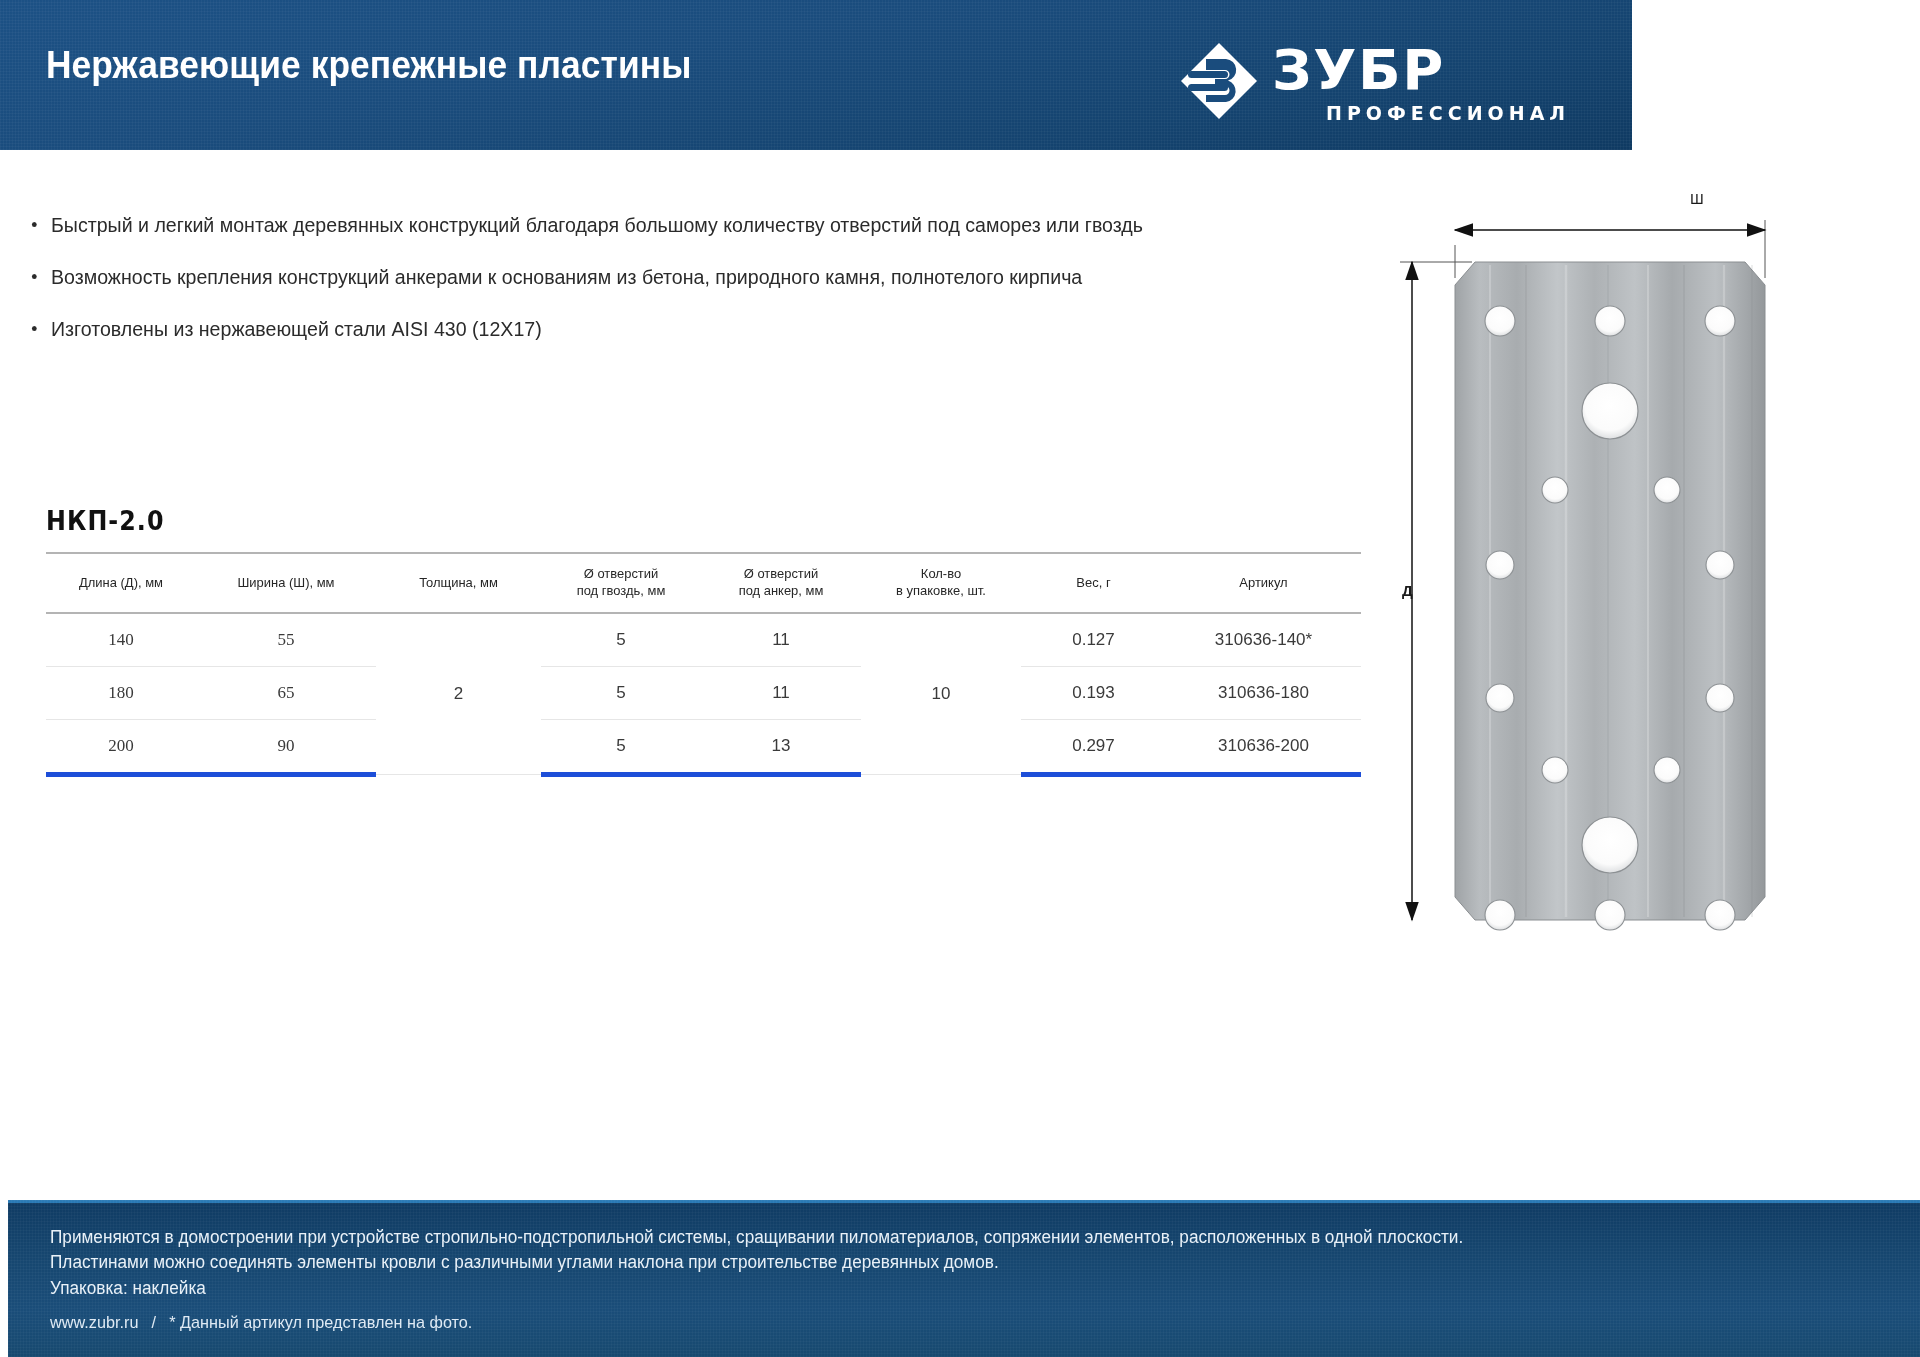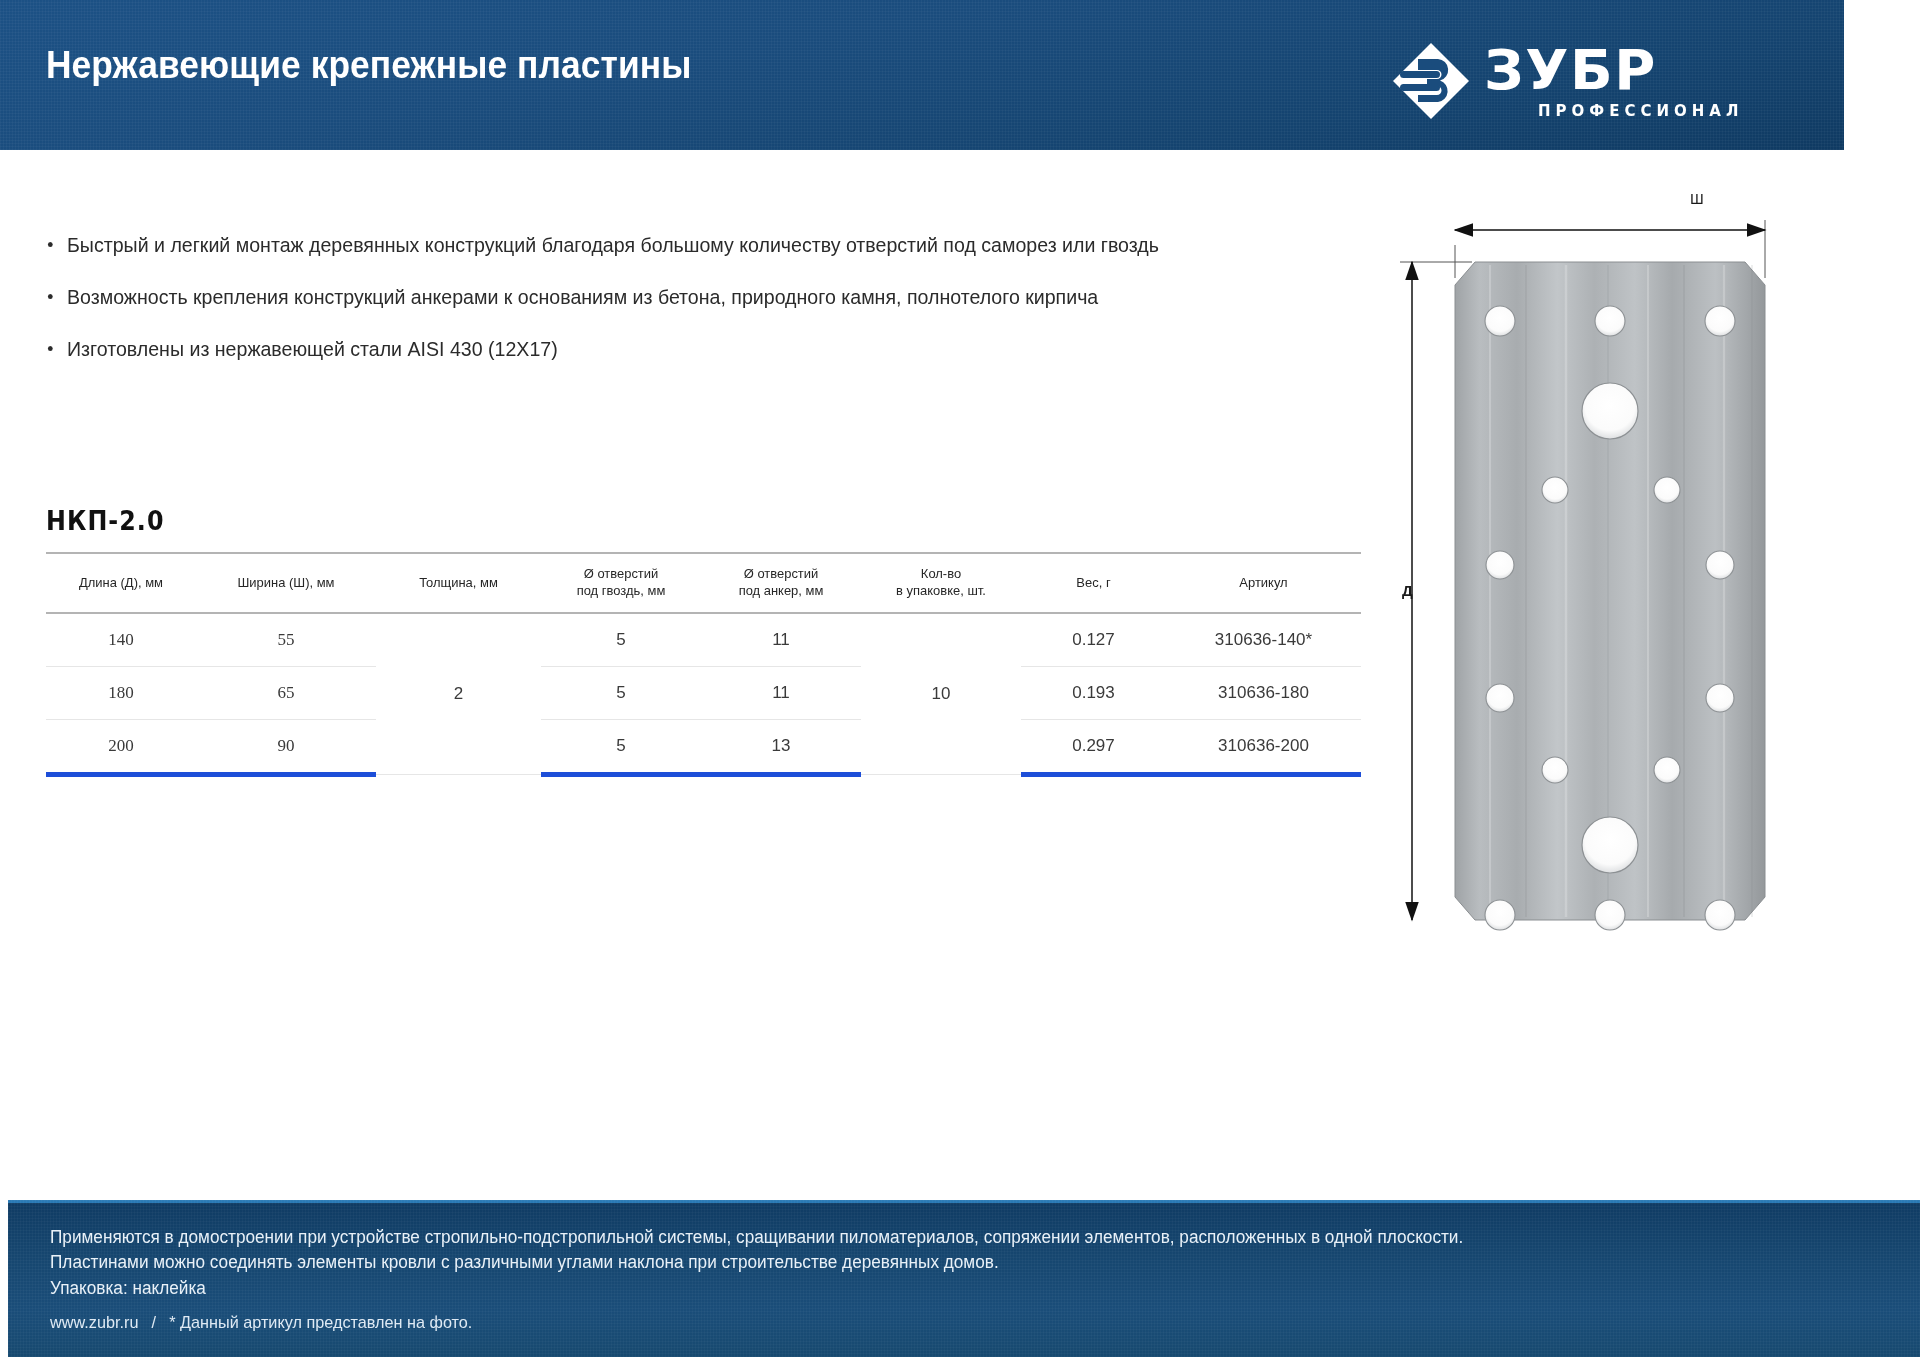--- a/index.html
+++ b/index.html
@@ -11,21 +11,21 @@
   }
   #page {
     position: relative;
     width: 1920px; height: 1357px;
     background: #ffffff;
   }
 
   
   #header {
     position: absolute; left: 0; top: 0;
-    width: 1844px; height: 150px;
+    width: 1632px; height: 150px;
     background: linear-gradient(170deg, #1c5185 0%, #1a4c7d 38%, #14436f 75%, #0f3a62 100%);
     overflow: hidden;
   }
   #header::after {
     content: "";
     position: absolute; left: 0; top: 0; right: 0; bottom: 0;
     background-image:
       repeating-linear-gradient(0deg, rgba(255,255,255,.030) 0 1px, transparent 1px 3px),
       repeating-linear-gradient(90deg, rgba(255,255,255,.030) 0 1px, transparent 1px 3px);
     pointer-events: none;
@@ -60,31 +60,30 @@
   #logo-word {
     position: absolute; left: 92px; top: 6px;
     font-size: 56px; font-weight: 700; color: #ffffff;
     letter-spacing: 1.5px;
     line-height: 60px;
     font-family: "DejaVu Sans", sans-serif;
     white-space: nowrap;
   }
   #logo-sub {
     position: absolute; left: 146px; top: 68px;
-    font-size: 15px; font-weight: 700; color: #ffffff;
+    font-size: 19px; font-weight: 700; color: #ffffff;
     letter-spacing: 5.0px;
     white-space: nowrap;
     font-family: "DejaVu Sans", sans-serif;
   }
 
   
   #bullets {
-    position: absolute; left: 46px; top: 212px;
+    position: absolute; left: 30px; top: 212px;
     width: 1330px;
-    margin-top: 20px;
   }
   .bullet-row {
     position: relative;
     padding-left: 22px;
     margin-bottom: 26px;
     font-size: 20.5px;
     color: #2b2b2b;
     line-height: 26px;
     transform: scaleX(.955);
     transform-origin: left center;

